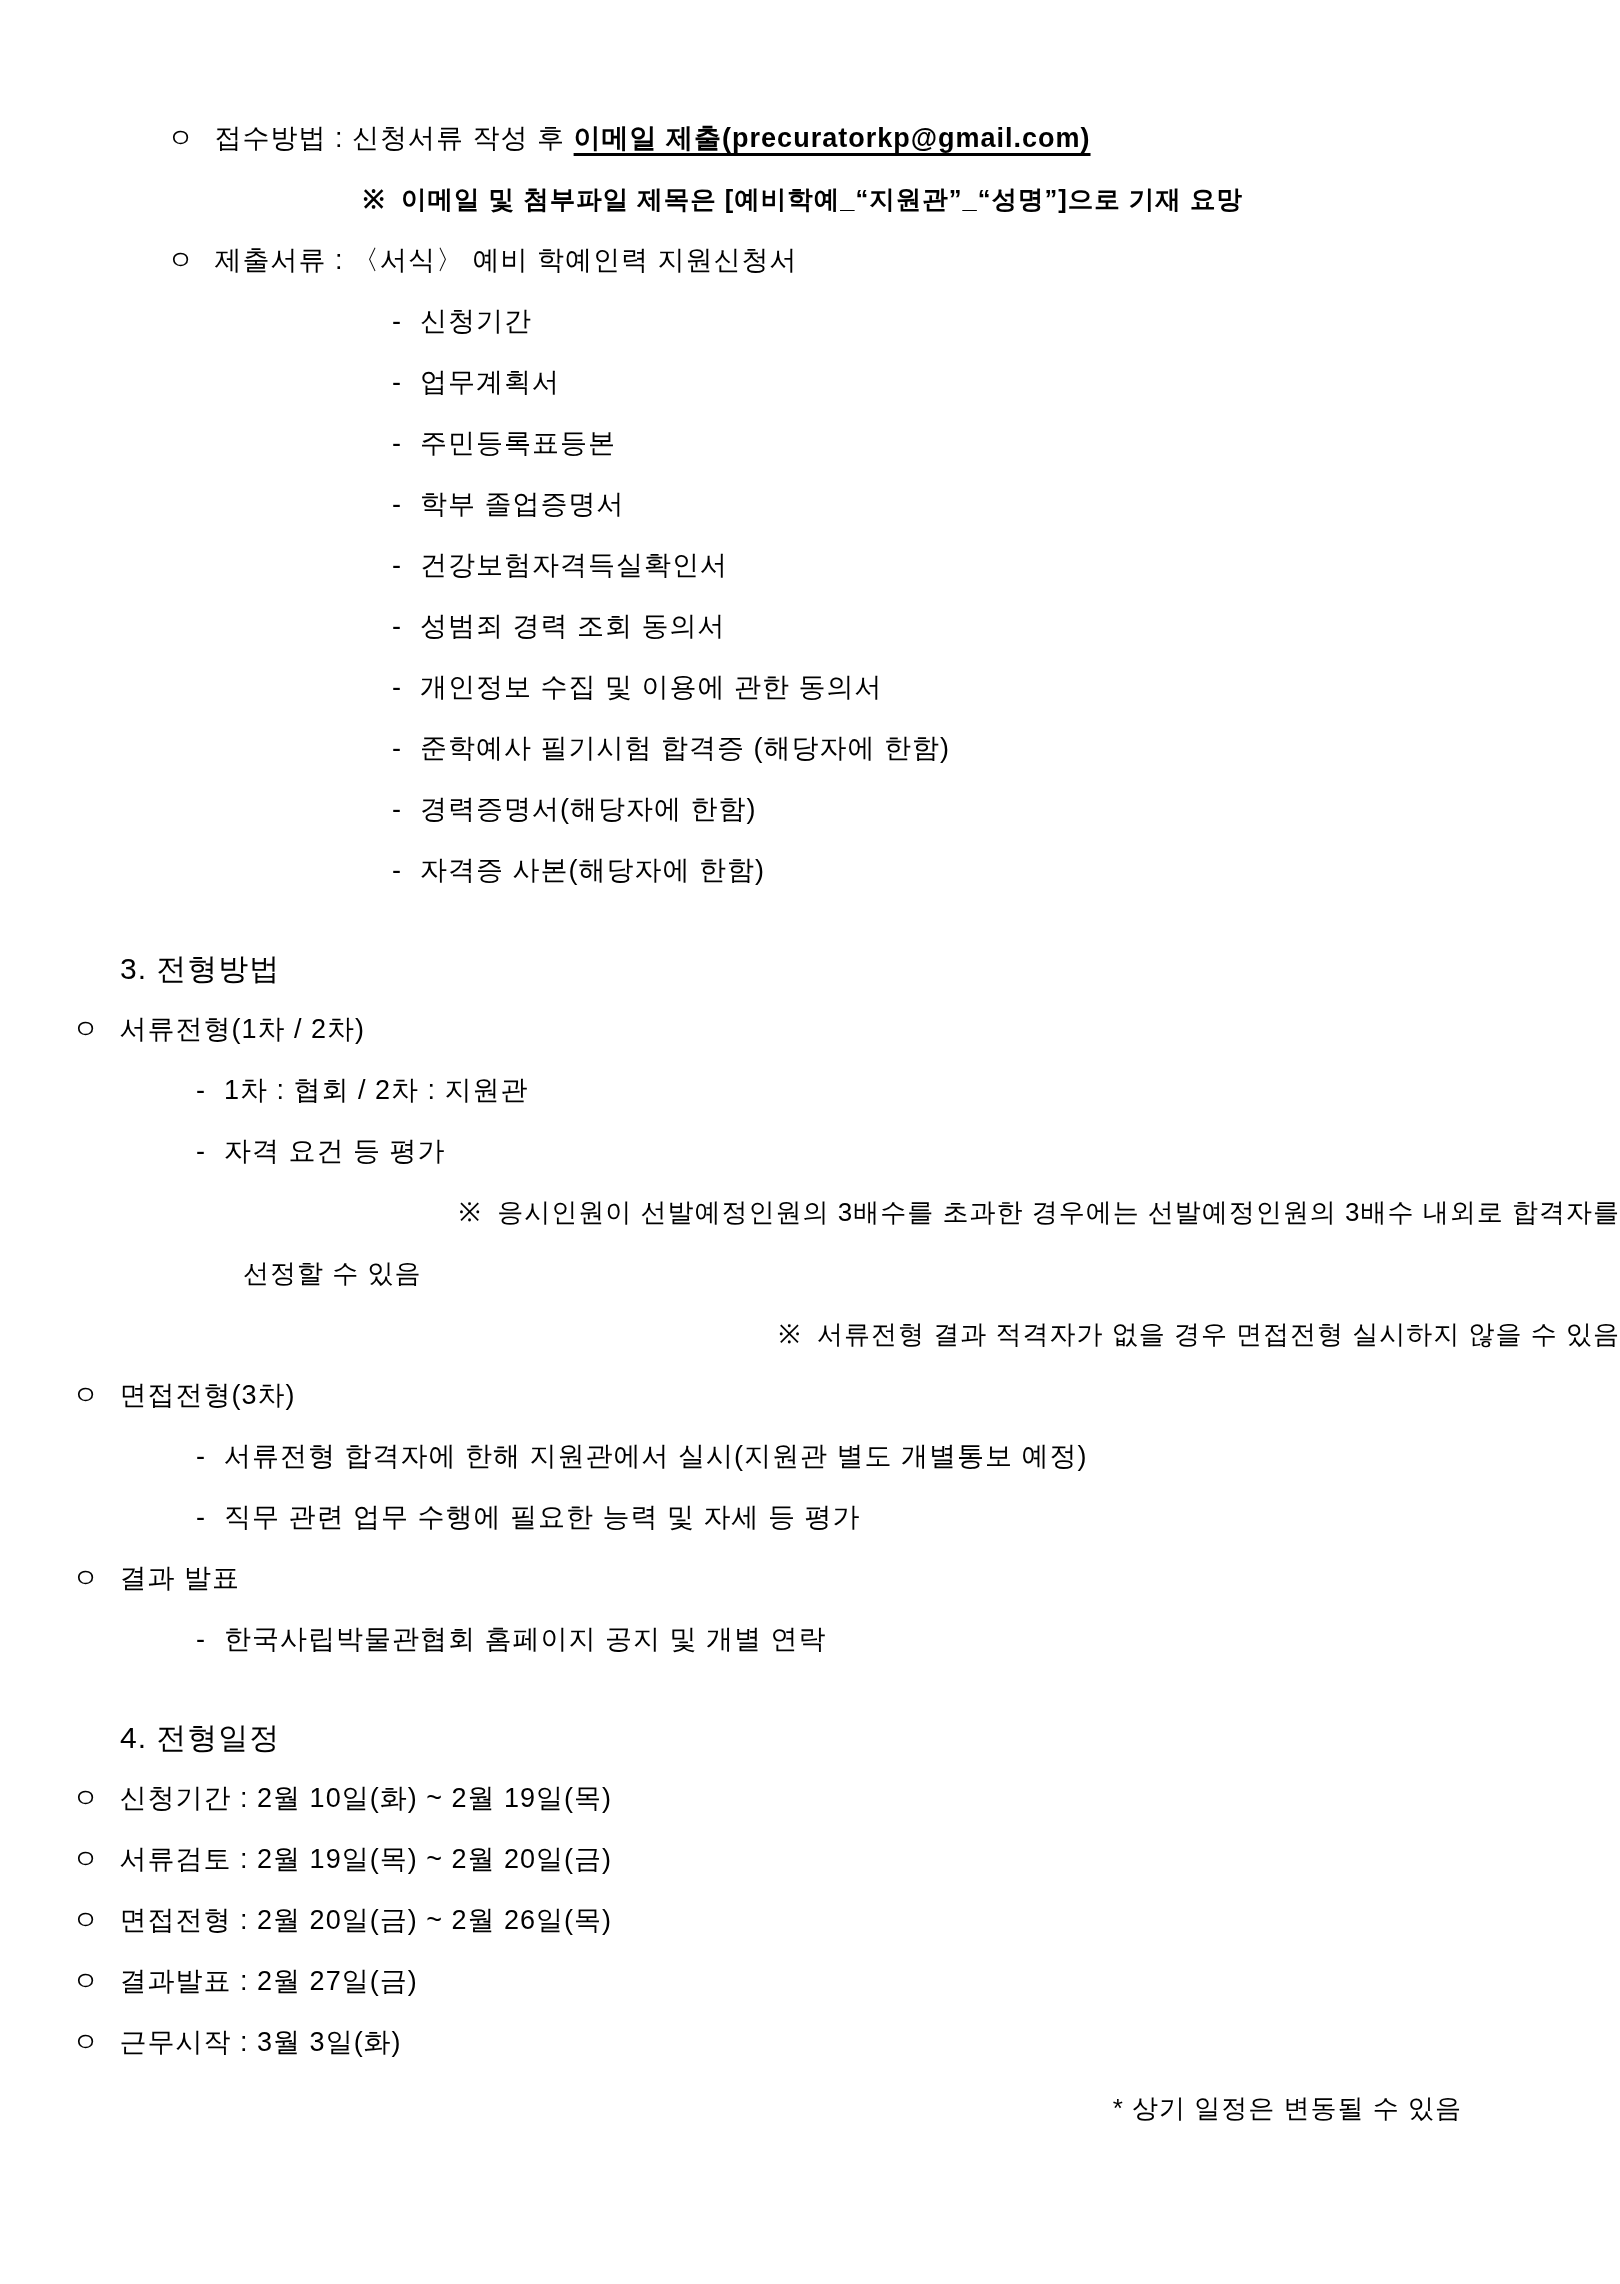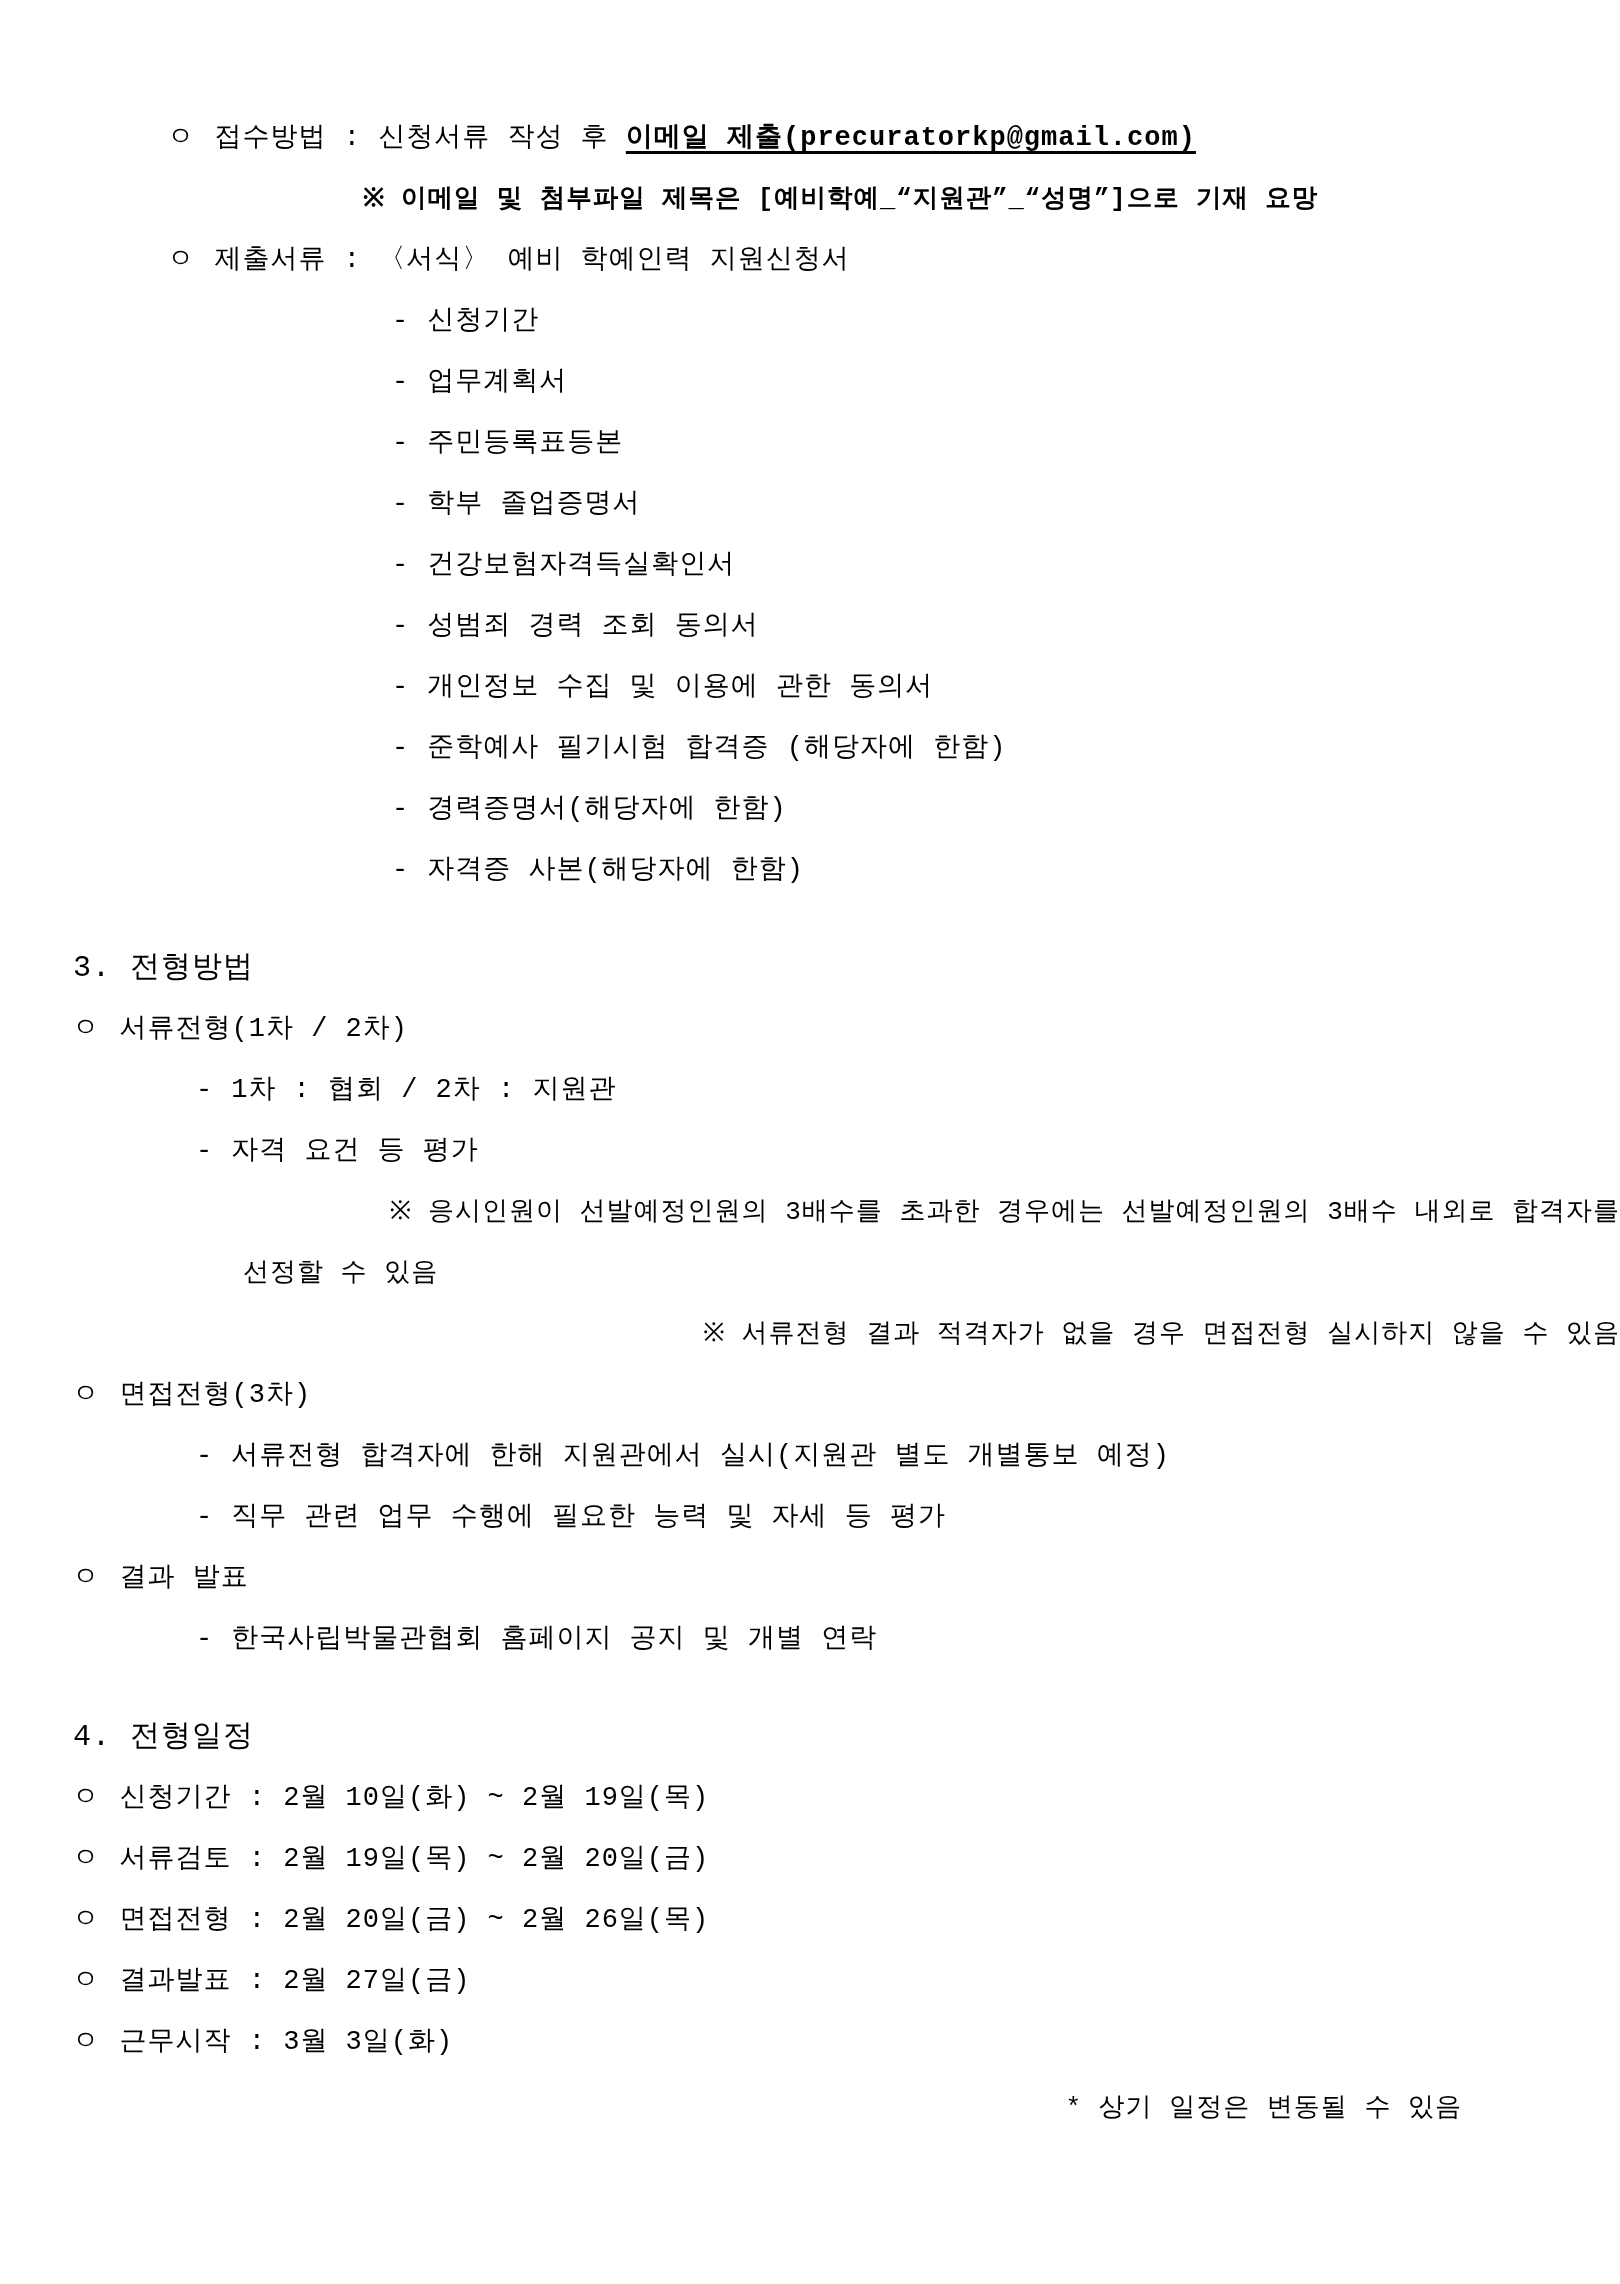--- a/index.html
+++ b/index.html
@@ -2,37 +2,37 @@
 <html style="font-size:10.4px"><head>
 <meta charset="utf-8">
 <style>
   html, body { margin: 0; padding: 0; background: #ffffff; }
   .page {
     position: relative;
     width: 1620px;
     height: 2284px;
     background: #ffffff;
     color: #000000;
-    font-family: Liberation Mono, monospace;
+    font-family: Liberation Sans, sans-serif;
     box-sizing: border-box;
     padding-top: 108px;
     overflow: hidden;
   }
   .line {
     line-height: 61px;
     white-space: nowrap;
     font-size: 27px;
     letter-spacing: 1px;
   }
   
   .l-b2 { padding-left: 167px; }          
   .l-n2 { padding-left: 363px; font-size: 25.5px; font-weight: 700; }  
   .l-d2 { padding-left: 392px; }          
   
-  .heading { padding-left: 73px; font-size: 30px; margin-top: 37px; line-height: 61px; white-space: nowrap; letter-spacing: 1px; }
+  .heading { padding-left: 73px; font-size: 30px; margin-top: 37px; line-height: 61px; white-space: nowrap; letter-spacing: 1px; margin-left: 47px; }
   
   .l-b3 { padding-left: 72px; }
   .l-d3 { padding-left: 196px; }
   .l-n3 { padding-left: 201px; font-size: 26px; text-align: right; }
   .l-c3 { padding-left: 243px; font-size: 26px; }
   .l-foot { text-align: right; padding-right: 158px; font-size: 26px; margin-top: 5.2px; }
   .marker-o { margin-right: 19.6px; }
   .marker-d { margin-right: 18px; }
   .marker-x { margin-right: 15.7px; }
   .em-u {

